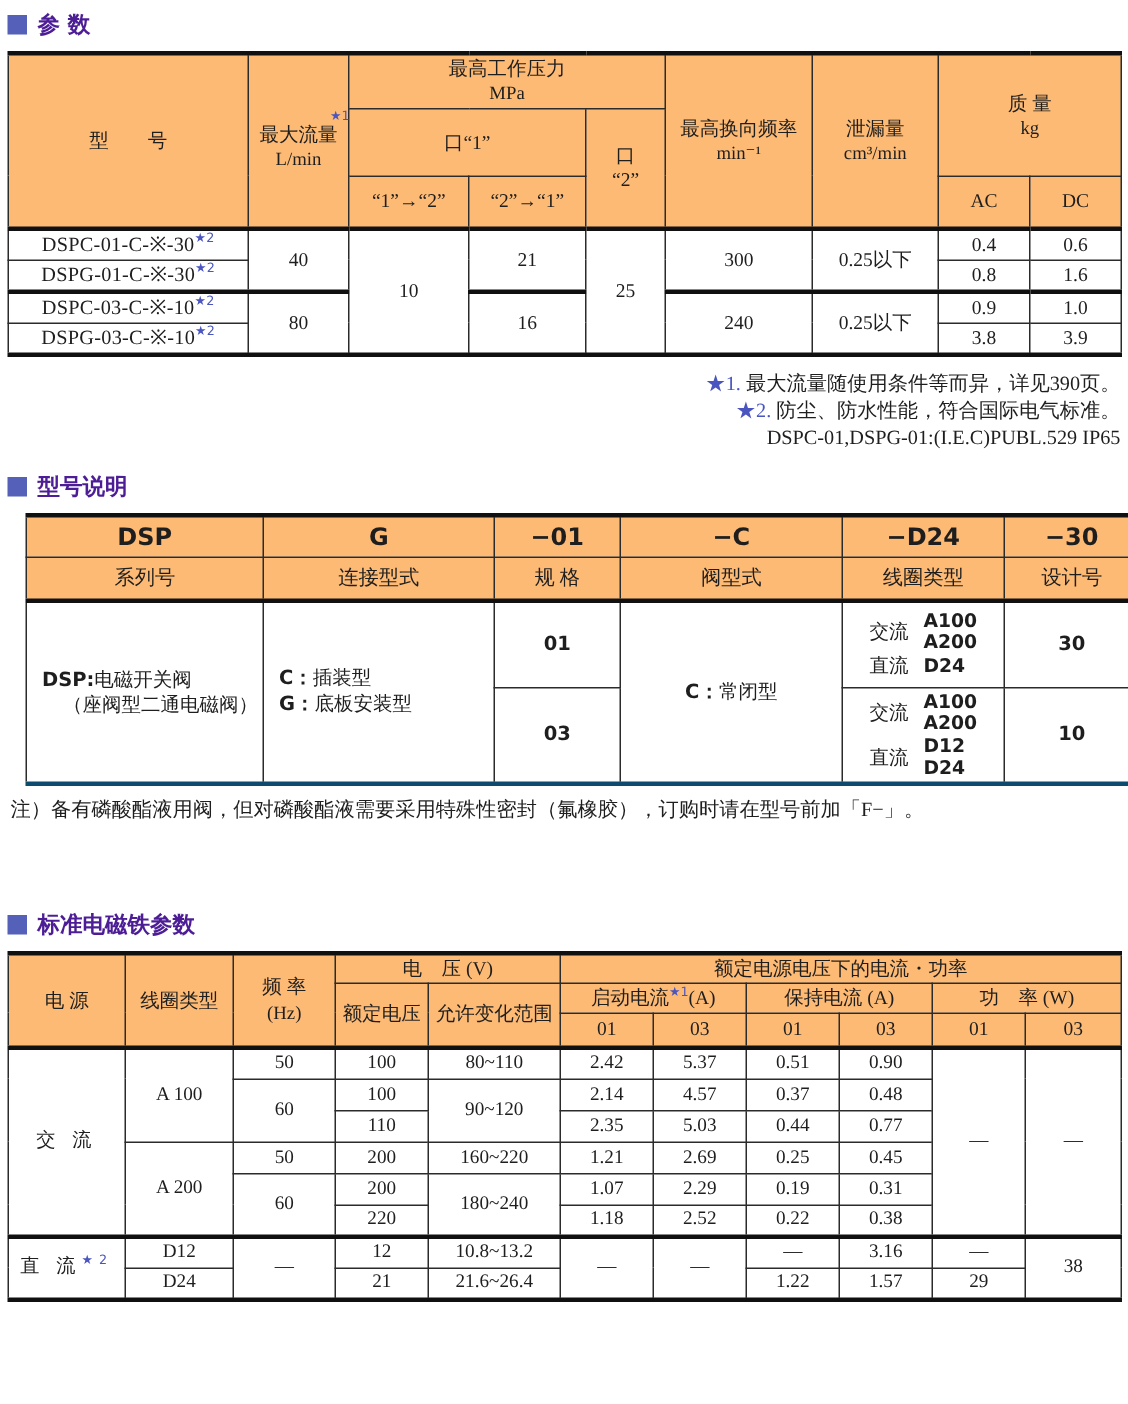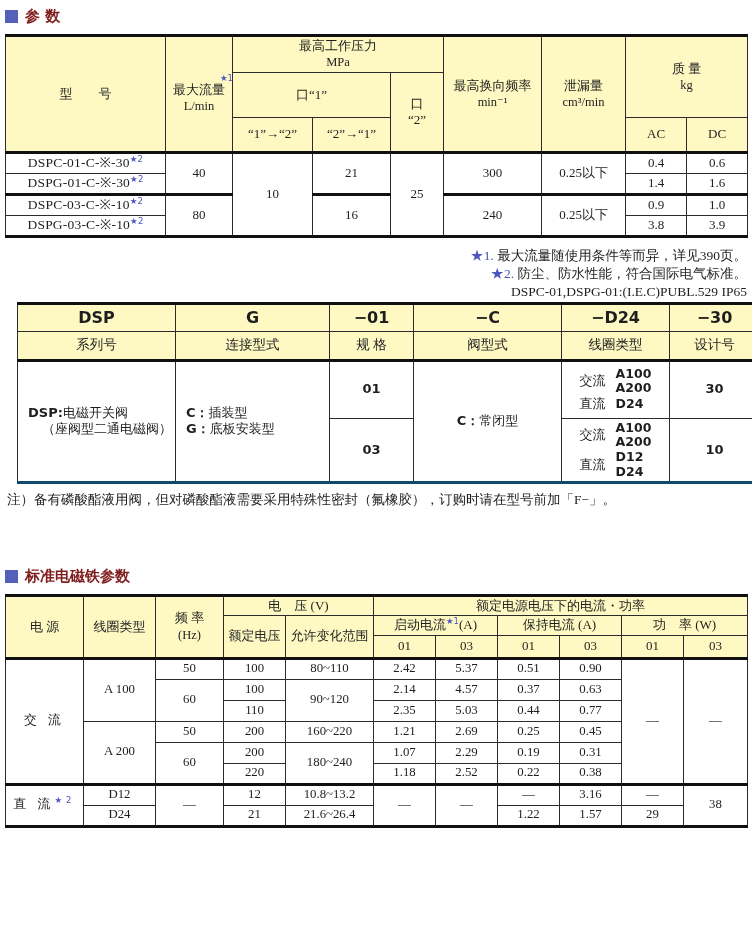--- a/index.html
+++ b/index.html
@@ -8,33 +8,33 @@
     width:752px; height:936px;
     font-family:"Liberation Serif","DejaVu Serif",serif;
     color:#1e1e1e; overflow:hidden;
   }
   .page { padding:5px 5px 0 5px; }
 
   
   .section-title {
     display:flex; align-items:center; gap:7px;
     font-family:"DejaVu Sans","Liberation Sans",sans-serif;
-    font-weight:bold; font-size:15px; color:#7f1d1d;
+    font-weight:bold; font-size:15px; color:#4c1d95;
     margin:2px 0 8px 0;
   }
   .sq { width:13px; height:13px; background:#5560b8; flex:0 0 auto; }
 
   
   table { border-collapse:collapse; table-layout:fixed; width:742px; }
   td {
     border:1px solid #2b2b2b;
     text-align:center; vertical-align:middle;
     padding:1px 2px; font-size:13px; line-height:1.25;
   }
-  .hd { background:#fef9c3; }
+  .hd { background:#fdba74; }
   .thick-top { border-top:3px solid #101010; }
   .t1 { border-top:3px solid #101010; border-bottom:3px solid #101010; }
   .t2 { border-top:3px solid #101010; border-bottom:3px solid #0c4a6e;margin-left:12px; }
   .t3 { border-top:3px solid #101010; border-bottom:3px solid #101010; }
 
   .sup { color:#4a55c0; font-size:8.5px; font-family:"DejaVu Sans",sans-serif; vertical-align:super; line-height:0; }
   .supline { display:block; text-align:center; padding-left:52px; color:#4a55c0; font-size:8.5px; font-family:"DejaVu Sans",sans-serif; height:8px; line-height:8px; }
 
   .unit { font-size:12.5px; }
   .model-cell { font-size:13.5px; letter-spacing:0.2px; }
@@ -133,21 +133,21 @@
       <td class="thick-top" rowspan="4">10</td>
       <td class="thick-top" rowspan="2">21</td>
       <td class="thick-top" rowspan="4">25</td>
       <td class="thick-top" rowspan="2">300</td>
       <td class="thick-top" rowspan="2">0.25以下</td>
       <td class="thick-top">0.4</td>
       <td class="thick-top">0.6</td>
     </tr>
     <tr>
       <td class="model-cell" style="height:21px"><span>DSPG-01-C-※-30</span><span class="sup">★2</span></td>
-      <td>1.4</td>
+      <td>0.8</td>
       <td>1.6</td>
     </tr>
     <tr>
       <td class="model-cell thick-top" style="height:21px"><span>DSPC-03-C-※-10</span><span class="sup">★2</span></td>
       <td class="thick-top" rowspan="2">80</td>
       <td class="thick-top" rowspan="2">16</td>
       <td class="thick-top" rowspan="2">240</td>
       <td class="thick-top" rowspan="2">0.25以下</td>
       <td class="thick-top">0.9</td>
       <td class="thick-top">1.0</td>
@@ -159,20 +159,24 @@
     </tr>
   </tbody>
     </table>
 
   <div class="notes">
     <p class="note-line"><span class="note-mark">★1.</span> <span>最大流量随使用条件等而异，详见390页。</span></p>
     <p class="note-line"><span class="note-mark">★2.</span> <span>防尘、防水性能，符合国际电气标准。</span></p>
     <p class="note-line note-indent">DSPC-01,DSPG-01:(I.E.C)PUBL.529 IP65</p>
   </div>
 
+  <div class="section-title" style="margin-top:13px">
+    <span class="sq"></span>
+    <span>型号说明</span>
+  </div>
 
   <table class="t2">
     <colgroup>
       <col style="width:158px">
         <col style="width:154px">
         <col style="width:84px">
       <col style="width:148px">
         <col style="width:108px">
         <col style="width:90px">
     </colgroup>
@@ -314,21 +318,21 @@
       <td class="thick-top" rowspan="6">—</td>
       <td class="thick-top" rowspan="6">—</td>
     </tr>
     <tr class="num">
       <td rowspan="2" style="height:21px">60</td>
       <td>100</td>
       <td rowspan="2">90~120</td>
       <td>2.14</td>
       <td>4.57</td>
       <td>0.37</td>
-      <td>0.63</td>
+      <td>0.48</td>
     </tr>
     <tr class="num">
       <td style="height:21px">110</td>
       <td>2.35</td>
       <td>5.03</td>
       <td>0.44</td>
       <td>0.77</td>
     </tr>
     <tr class="num">
       <td class="coil-type" rowspan="3">A 200</td>

